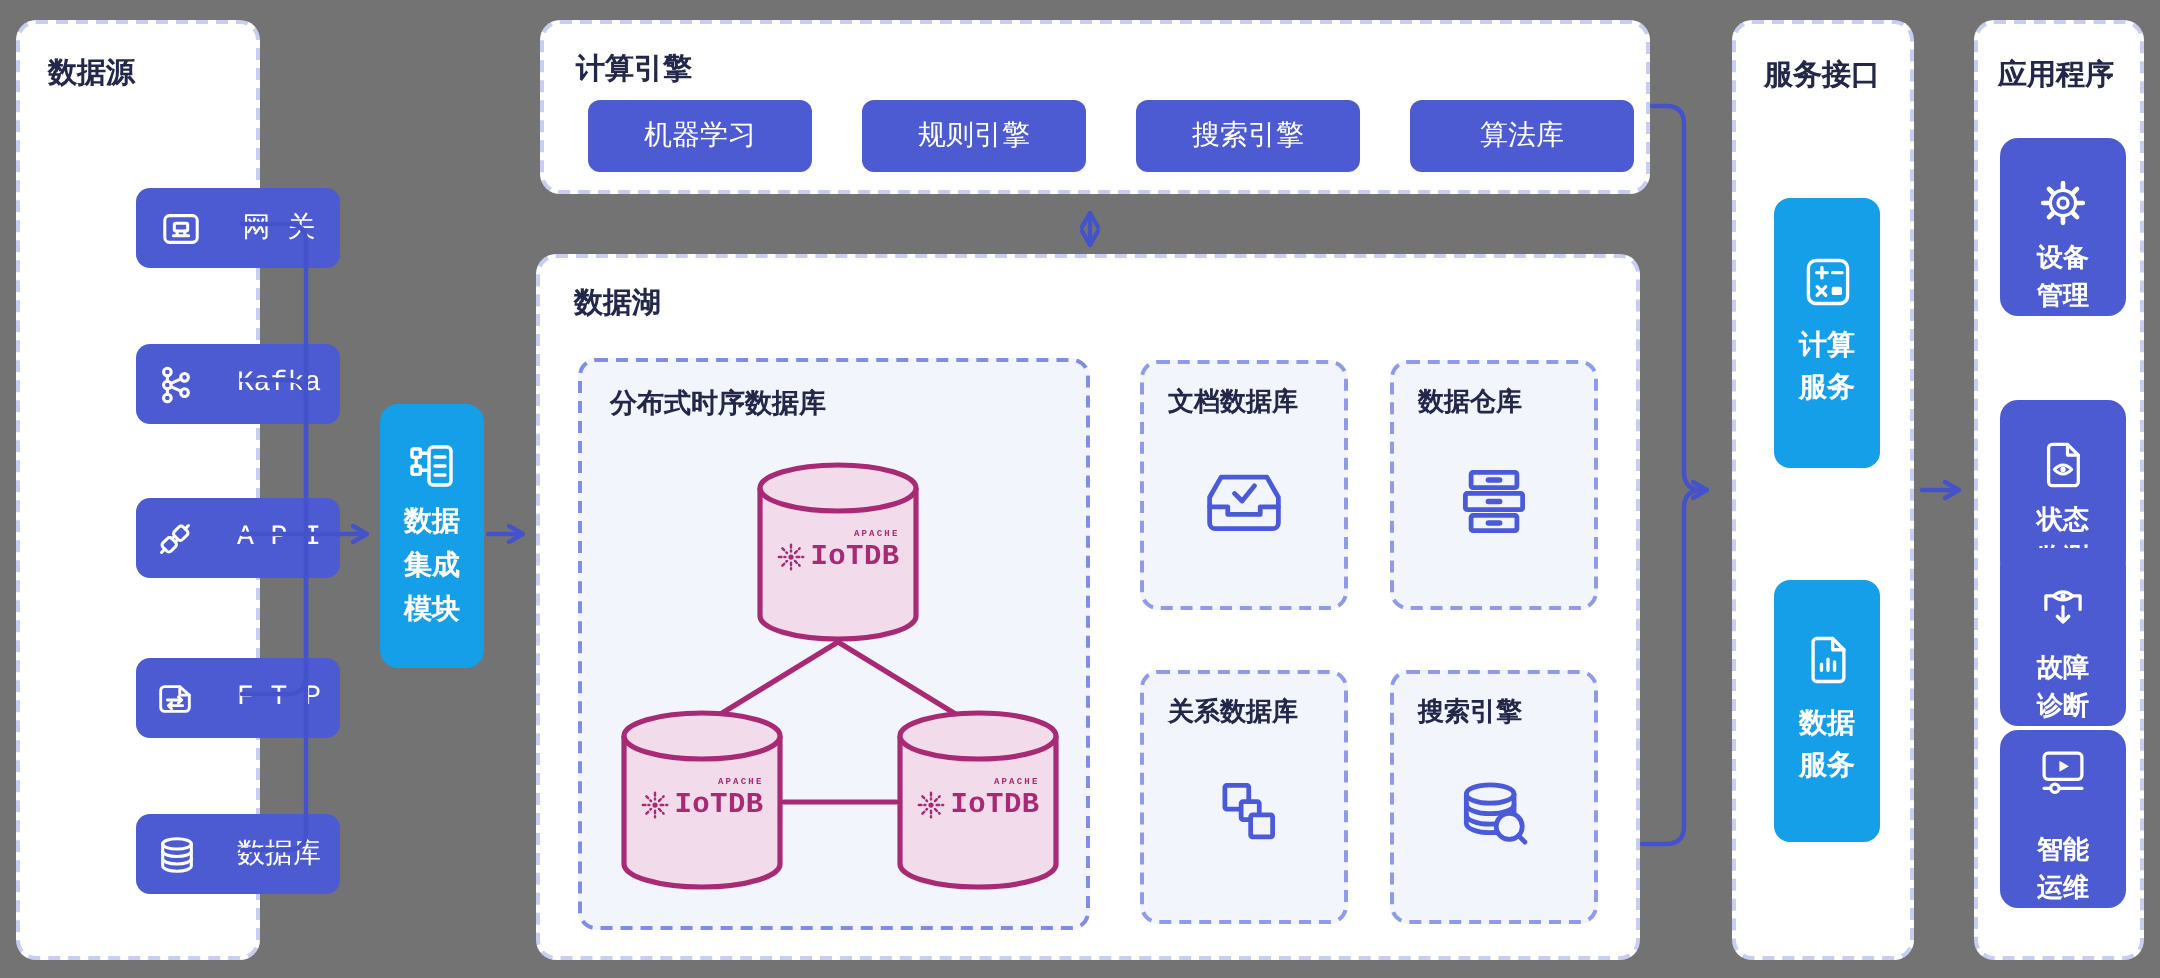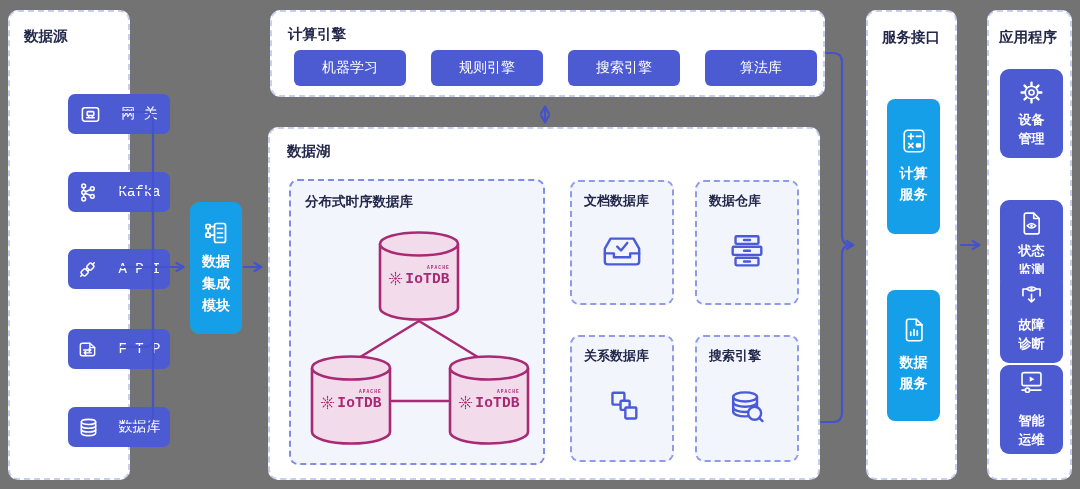--- a/index.html
+++ b/index.html
@@ -33,21 +33,21 @@
   .iotdb-apache{font-size:4.5px;font-weight:700;letter-spacing:1.1px;margin-bottom:1px;}
   .iotdb-word{font-size:14.5px;font-weight:800;letter-spacing:0.2px;}
   
   .svc-btn{position:absolute;left:19px;width:53px;background:#169fe9;border-radius:8px;color:#fff;
            display:flex;flex-direction:column;align-items:center;justify-content:center;gap:9px;}
   .svc-btn .line,.app-btn .line{font-weight:600;white-space:nowrap;}
   .svc-btn .line{font-size:14px;line-height:21px;}
   .txt-col{display:flex;flex-direction:column;align-items:center;}
   
   .app-btn{position:absolute;left:11px;width:63px;height:89px;background:#4d5bd2;border-radius:9px;color:#fff;
-           display:flex;flex-direction:column;align-items:center;justify-content:center;gap:5px;}
+           display:flex;flex-direction:column;align-items:center;justify-content:flex-end;gap:5px;}
   .app-btn .line{font-size:13px;line-height:19px;}
   .connectors{position:absolute;inset:0;pointer-events:none;}
   .tree-lines{position:absolute;inset:0;}
 </style>
 </head>
 <body>
 
 <div class="canvas">
 
   <div class="panel" style="left:8px;top:10px;width:122px;height:470px;">

